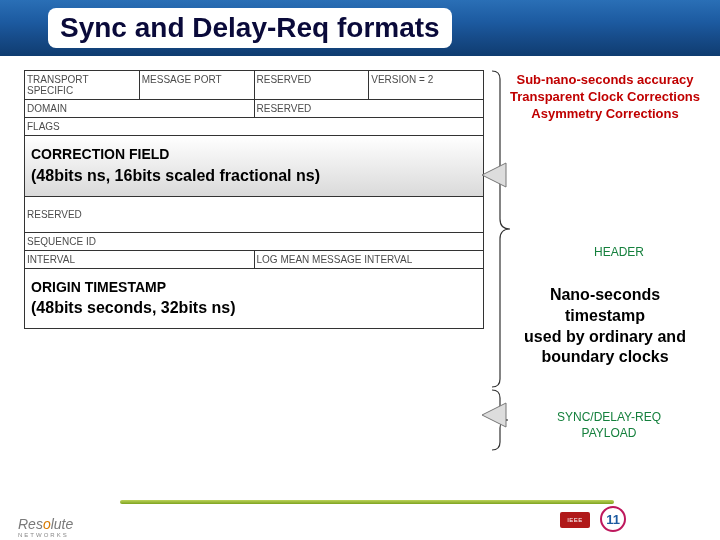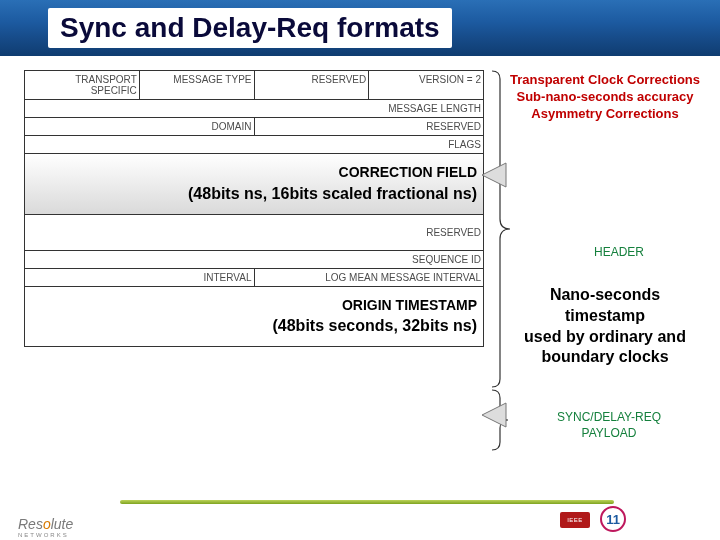--- a/index.html
+++ b/index.html
@@ -13,21 +13,21 @@
   
   .header-bar {
     width: 720px; height: 56px;
     background: linear-gradient(#2a6fb6,#1c5aa0 40%,#164a87 70%,#0f3c70);
     display: flex; align-items: center;
   }
   .header-title-wrap {
     background: #fff;
     margin-left: 48px;
     padding: 4px 12px;
-    border-radius: 2px;
+    border-radius: 8px;
   }
   .header-title {
     color: #0a0a3a;
     font-size: 28px;
     font-weight: 700;
   }
   
   .content {
     position: absolute;
     top: 70px; left: 24px;
@@ -42,21 +42,21 @@
   .row {
     display: flex;
     width: 100%;
     border-left: 1px solid #333;
     border-right: 1px solid #333;
   }
   .packet .row:first-child { border-top: 1px solid #333; }
   .cell {
     border-right: 1px solid #333;
     border-bottom: 1px solid #333;
-    text-align: right;
+    text-align: left;
     font-size: 10px;
     color: #4c4c4c;
     padding: 3px 2px;
   }
   .cell:last-child { border-right: none; }
   .bold-row .cell {
     font-weight: bold;
     color: #000;
     font-size: 14px;
     padding: 10px 6px;
@@ -140,28 +140,25 @@
     <span class="header-title">Sync and Delay-Req formats</span>
   </div>
 </div>
 
 <div class="content">
 
   <div class="packet">
 
     <div class="row">
       <div class="cell" style="flex:1">TRANSPORT SPECIFIC</div>
-      <div class="cell" style="flex:1">MESSAGE TYPE</div>
+      <div class="cell" style="flex:1">MESSAGE PORT</div>
       <div class="cell" style="flex:1">RESERVED</div>
       <div class="cell" style="flex:1">VERSION = 2</div>
     </div>
 
-    <div class="row">
-      <div class="cell" style="flex:1">MESSAGE LENGTH</div>
-    </div>
 
     <div class="row">
       <div class="cell" style="flex:1">DOMAIN</div>
       <div class="cell" style="flex:1">RESERVED</div>
     </div>
 
     <div class="row">
       <div class="cell" style="flex:1">FLAGS</div>
     </div>
 
@@ -188,22 +185,22 @@
 
     <div class="row bold-row">
       <div class="cell" style="flex:1">
         <span>ORIGIN TIMESTAMP</span>
         <span class="sub">(48bits seconds, 32bits ns)</span>
       </div>
     </div>
   </div>
 
   <div class="annot annot-red annot1">
+    <div>Sub-nano-seconds accuracy</div>
     <div>Transparent Clock Corrections</div>
-    <div>Sub-nano-seconds accuracy</div>
     <div>Asymmetry Corrections</div>
   </div>
   <div class="annot annot-plain annot-header">HEADER</div>
   <div class="annot annot-black annot2">
     <div>Nano-seconds timestamp</div>
     <div>used by ordinary and</div>
     <div>boundary clocks</div>
   </div>
   <div class="annot annot-plain annot-payload">
     <div>SYNC/DELAY-REQ</div>

